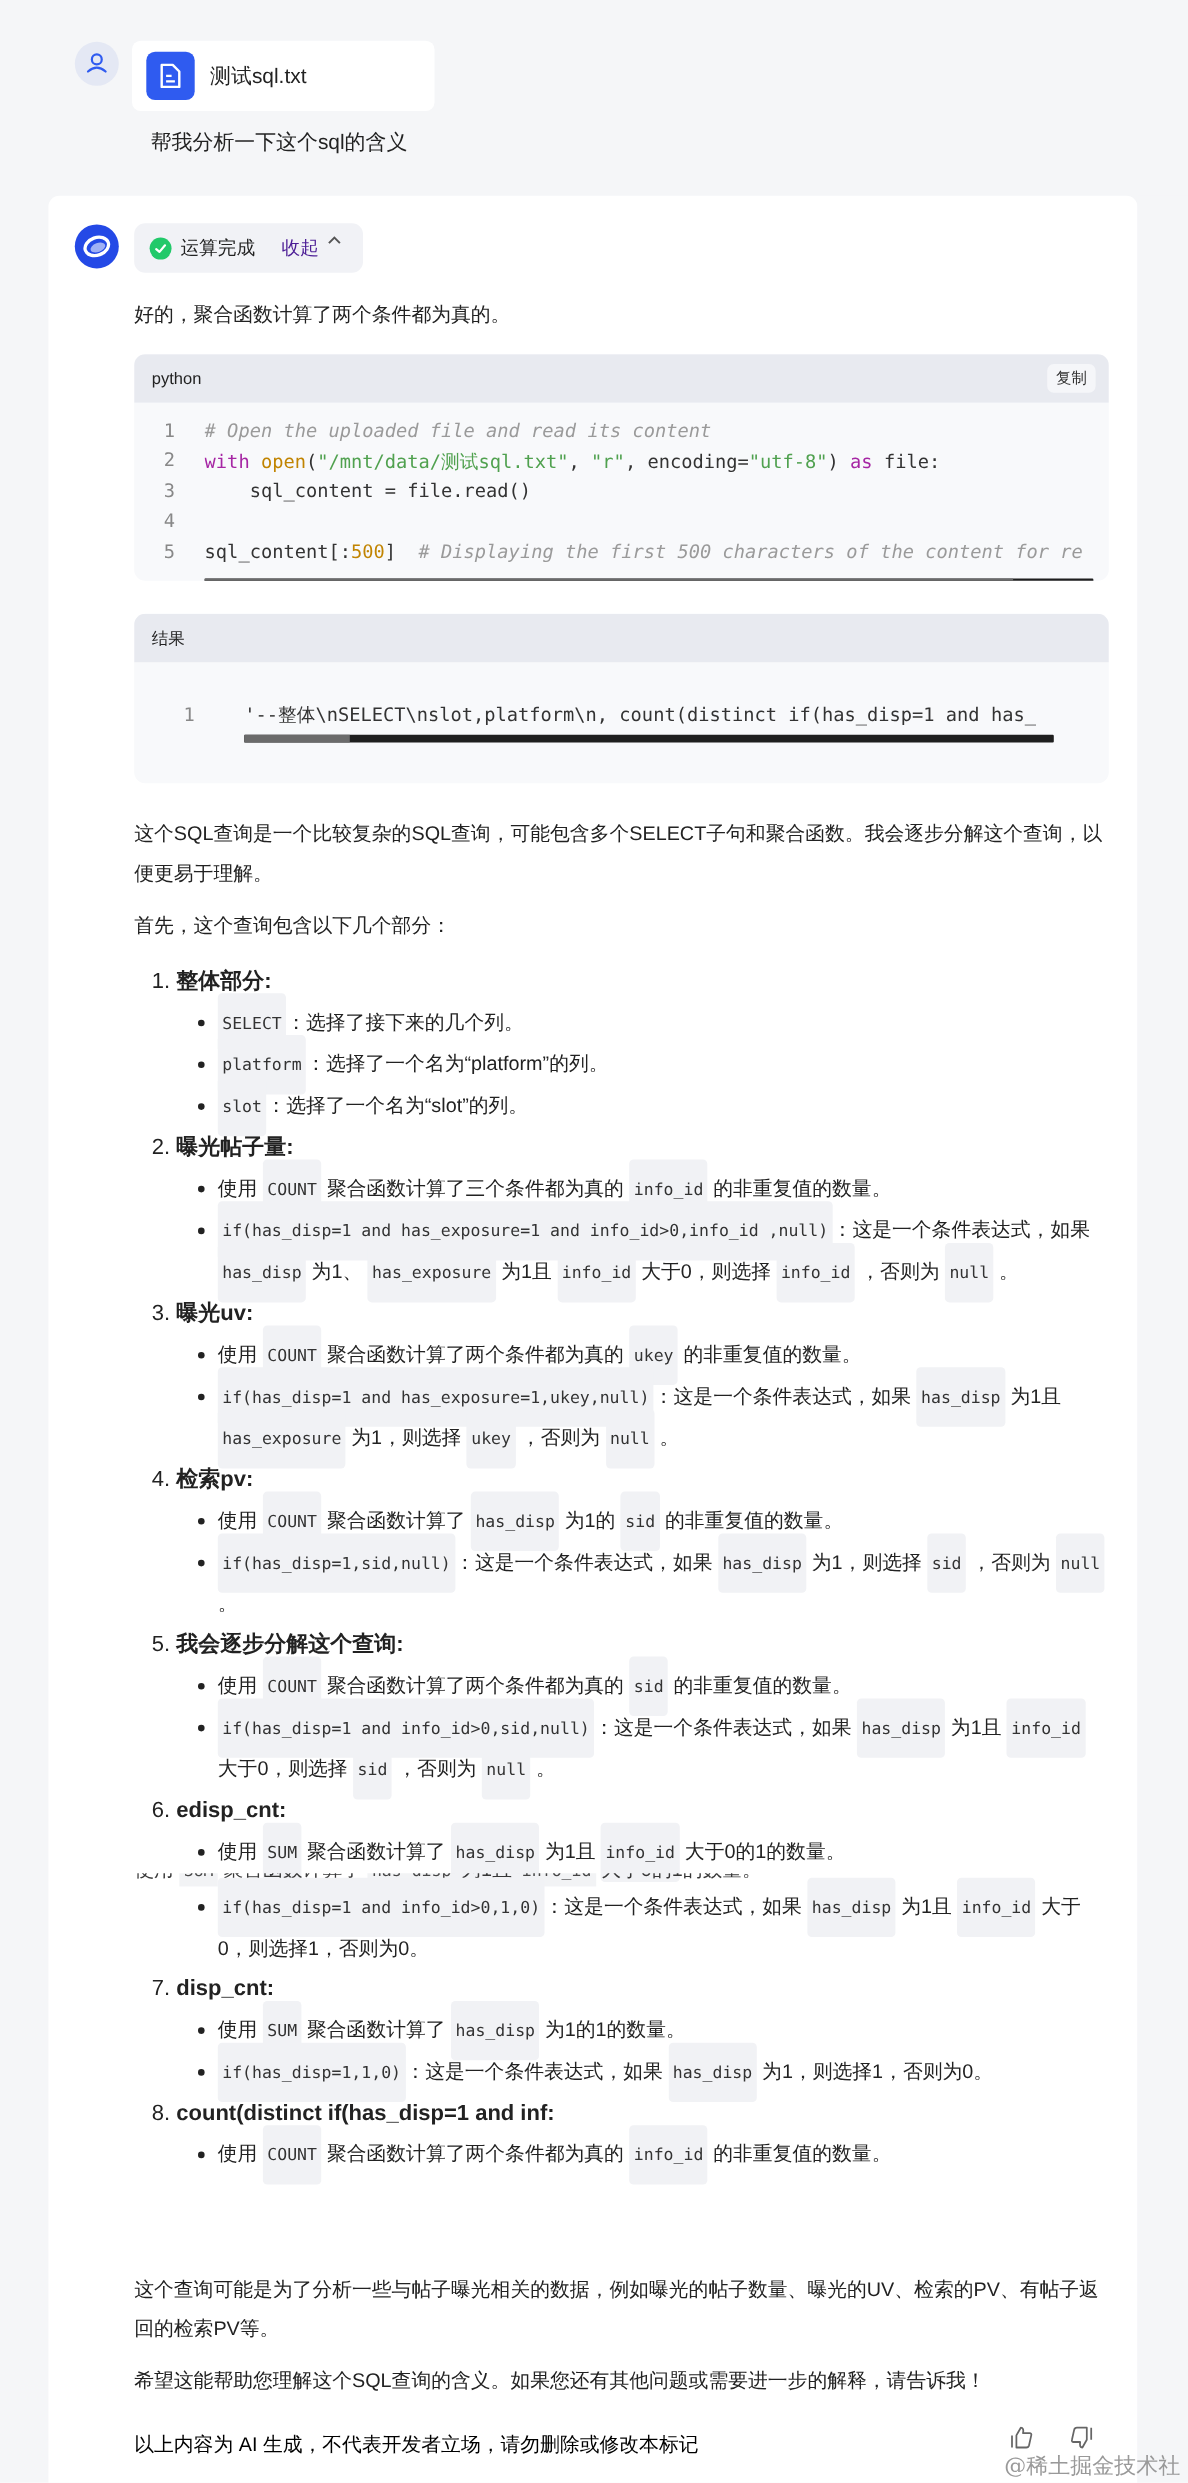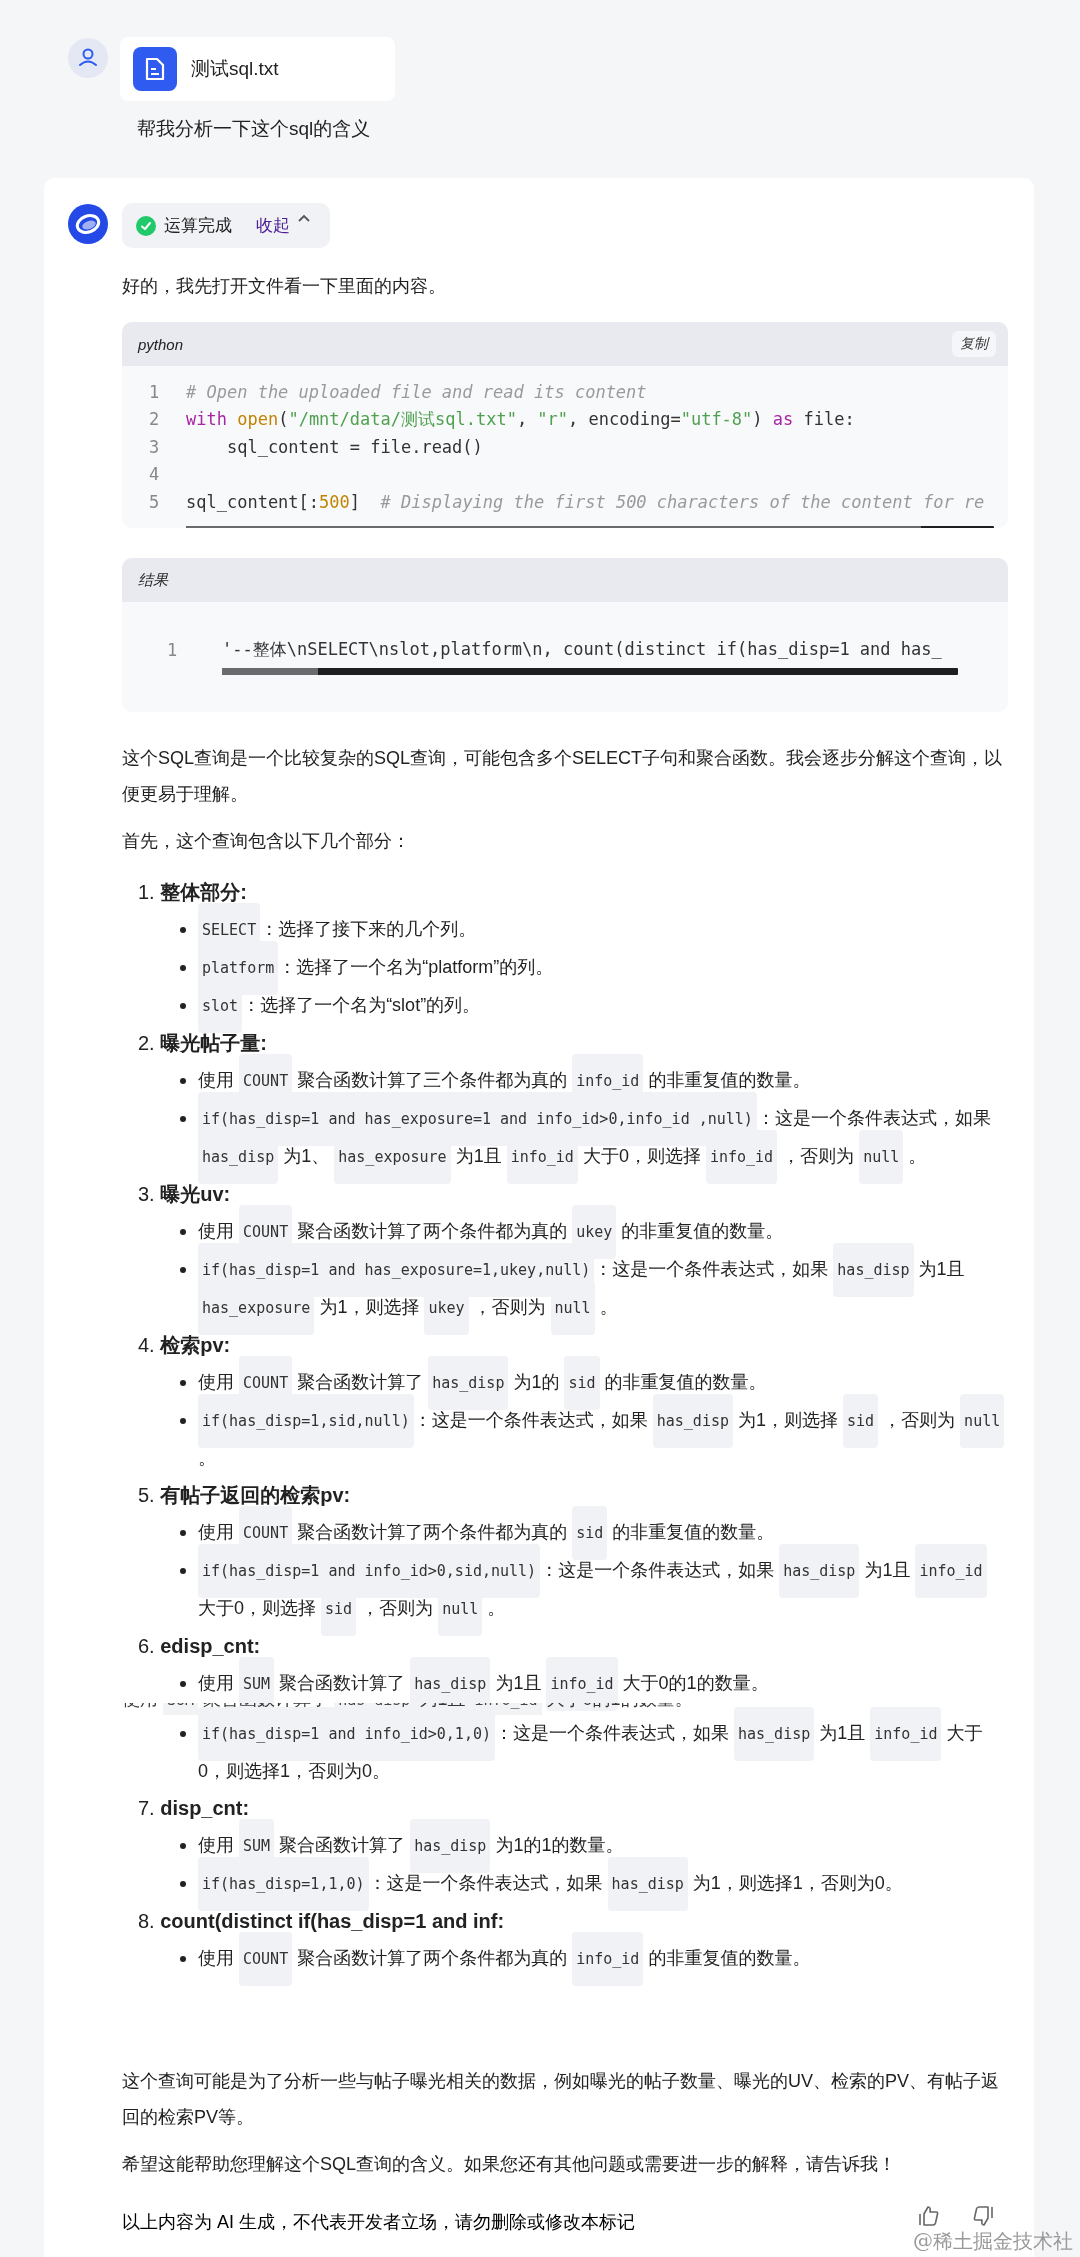--- a/index.html
+++ b/index.html
@@ -55,21 +55,21 @@
 
   .content { position: absolute; left: 122px; width: 886px; }
   .p { font-size: 18px; color: #222; line-height: 36px; }
 
   .codeblock {
     position: absolute; left: 122px; width: 886px;
     background: #f8f9fb; border-radius: 10px; overflow: hidden;
   }
   .code-head {
     height: 44px; background: #e8eaf0; display: flex; align-items: center;
-    justify-content: space-between; padding: 0 12px 0 16px; font-size: 15px; color: #222; font-style: italic;
+    justify-content: space-between; padding: 0 12px 0 16px; font-size: 15px; color: #222;
   }
   .copy-btn {
     background: #f5f6f9; border-radius: 6px; padding: 4px 8px; font-size: 14px; color: #333; cursor: pointer;
   }
   .code-body { position: relative; padding-top: 12px; }
   .code-line { display: flex; height: 27.5px; align-items: center; font-size: 17px; white-space: pre; }
   .ln { width: 64px; text-align: center; color: #888; }
   .code-text { color: #333; overflow: hidden; }
   .c-cmt { color: #9a9a9a; font-style: italic; }
   .c-kw { color: #a626a4; }
@@ -142,21 +142,21 @@
   </span>
   <span class="status-text">运算完成</span>
   <span class="collapse-btn">
     <span>收起</span>
     <svg width="12" height="8" viewBox="0 0 12 8">
         <path d="M1 7 L6 2 L11 7" fill="none" stroke="#555" stroke-width="1.8"></path>
       </svg>
   </span>
 </div>
 
-<div class="content p" style="top:268px;">好的，我先打开文件看一下里面的内容。</div>
+<div class="content p" style="top:268px;">好的，聚合函数计算了两个条件都为真的。</div>
 
 <div class="codeblock" style="top:322px;height:206px;">
   <div class="code-head">
     <span>python</span>
     <span class="copy-btn">复制</span>
   </div>
   <div class="code-body mono">
     <div class="code-line">
       <span class="ln">1</span>
       <span class="code-text c-cmt"># Open the uploaded file and read its content</span>
@@ -222,21 +222,21 @@
     <div class="bullet"><code class="ic">if(has_disp=1 and has_exposure=1,ukey,null)</code><span>：这是一个条件表达式，如果 </span><code class="ic">has_disp</code><span> 为1且 </span><code class="ic">has_exposure</code><span> 为1，则选择 </span><code class="ic">ukey</code><span> ，否则为 </span><code class="ic">null</code><span> 。</span></div>
   </li>
 
   <li>
     <div class="part-title"><span class="num">4.</span> <span>检索pv</span>:</div>
     <div class="bullet"><span>使用 </span><code class="ic">COUNT</code><span> 聚合函数计算了 </span><code class="ic">has_disp</code><span> 为1的 </span><code class="ic">sid</code><span> 的非重复值的数量。</span></div>
     <div class="bullet"><code class="ic">if(has_disp=1,sid,null)</code><span>：这是一个条件表达式，如果 </span><code class="ic">has_disp</code><span> 为1，则选择 </span><code class="ic">sid</code><span> ，否则为 </span><code class="ic">null</code><span> 。</span></div>
   </li>
 
   <li>
-    <div class="part-title"><span class="num">5.</span> <span>有帖子返回的检索pv</span>:</div>
+    <div class="part-title"><span class="num">5.</span> <span>我会逐步分解这个查询</span>:</div>
     <div class="bullet"><span>使用 </span><code class="ic">COUNT</code><span> 聚合函数计算了两个条件都为真的 </span><code class="ic">sid</code><span> 的非重复值的数量。</span></div>
     <div class="bullet"><code class="ic">if(has_disp=1 and info_id&gt;0,sid,null)</code><span>：这是一个条件表达式，如果 </span><code class="ic">has_disp</code><span> 为1且 </span><code class="ic">info_id</code><span> 大于0，则选择 </span><code class="ic">sid</code><span> ，否则为 </span><code class="ic">null</code><span> 。</span></div>
   </li>
 
   <li>
     <div class="part-title"><span class="num">6.</span> <span>edisp_cnt</span>:</div>
     <div class="bullet"><span>使用 </span><code class="ic">SUM</code><span> 聚合函数计算了 </span><code class="ic">has_disp</code><span> 为1且 </span><code class="ic">info_id</code><span> 大于0的1的数量。</span></div>
     <div class="bullet glitch">
         <div class="inner"><span>使用 </span><code class="ic">SUM</code><span> 聚合函数计算了 </span><code class="ic">has_disp</code><span> 为1且 </span><code class="ic">info_id</code><span> 大于0的1的数量。</span></div>
       </div>

